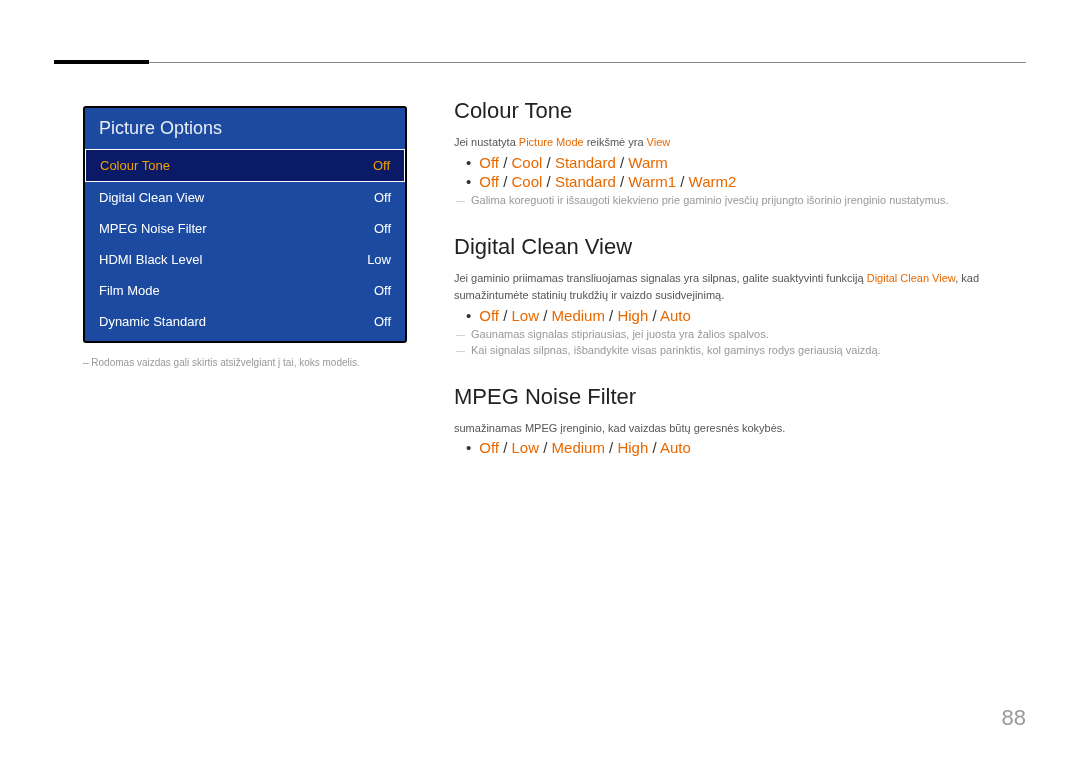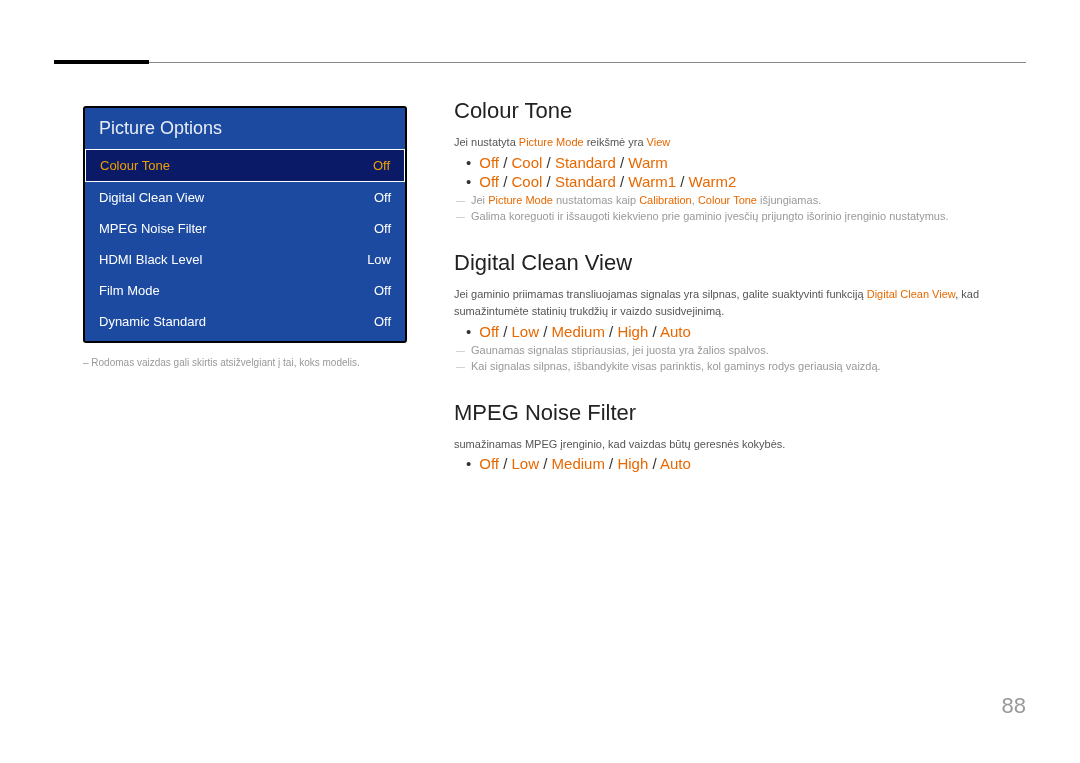--- a/index.html
+++ b/index.html
@@ -106,21 +106,21 @@
     align-items: baseline;
   }
   .note-line::before {
     content: "―";
     font-size: 9px;
     margin-right: 6px;
     color: #bbb;
   }
   .page-num {
     position: absolute;
-    bottom: 44px;
+    bottom: 32px;
     right: 54px;
     font-size: 22px;
     color: #999;
   }
 </style>
 </head>
 <body>
 
 <div class="top-bar"></div>
 <div class="top-bar-left"></div>
@@ -167,25 +167,20 @@
       <span>
         <span class="orange">Off</span><span> / </span><span class="orange">Cool</span><span> / </span><span class="orange">Standard</span><span> / </span><span class="orange">Warm</span>
       </span>
     </div>
     <div class="bullet">
       <span>
         <span class="orange">Off</span><span> / </span><span class="orange">Cool</span><span> / </span><span class="orange">Standard</span><span> / </span><span class="orange">Warm1</span><span> / </span><span class="orange">Warm2</span>
       </span>
     </div>
     <div class="note-line">
-      <span>
-        <span>Jei </span><span class="orange">Picture Mode</span><span> nustatomas kaip </span><span class="orange">Calibration</span><span>, </span><span class="orange">Colour Tone</span><span> išjungiamas.</span>
-      </span>
-    </div>
-    <div class="note-line">
       <span>Galima koreguoti ir išsaugoti kiekvieno prie gaminio įvesčių prijungto išorinio įrenginio nustatymus.</span>
     </div>
   </div>
 
   <div class="section">
     <h2>Digital Clean View</h2>
     <div class="line">
       <span>Jei gaminio priimamas transliuojamas signalas yra silpnas, galite suaktyvinti funkciją </span><span class="orange">Digital Clean View</span><span>, kad sumažintumėte statinių trukdžių ir vaizdo susidvejinimą.</span>
     </div>
     <div class="bullet">

